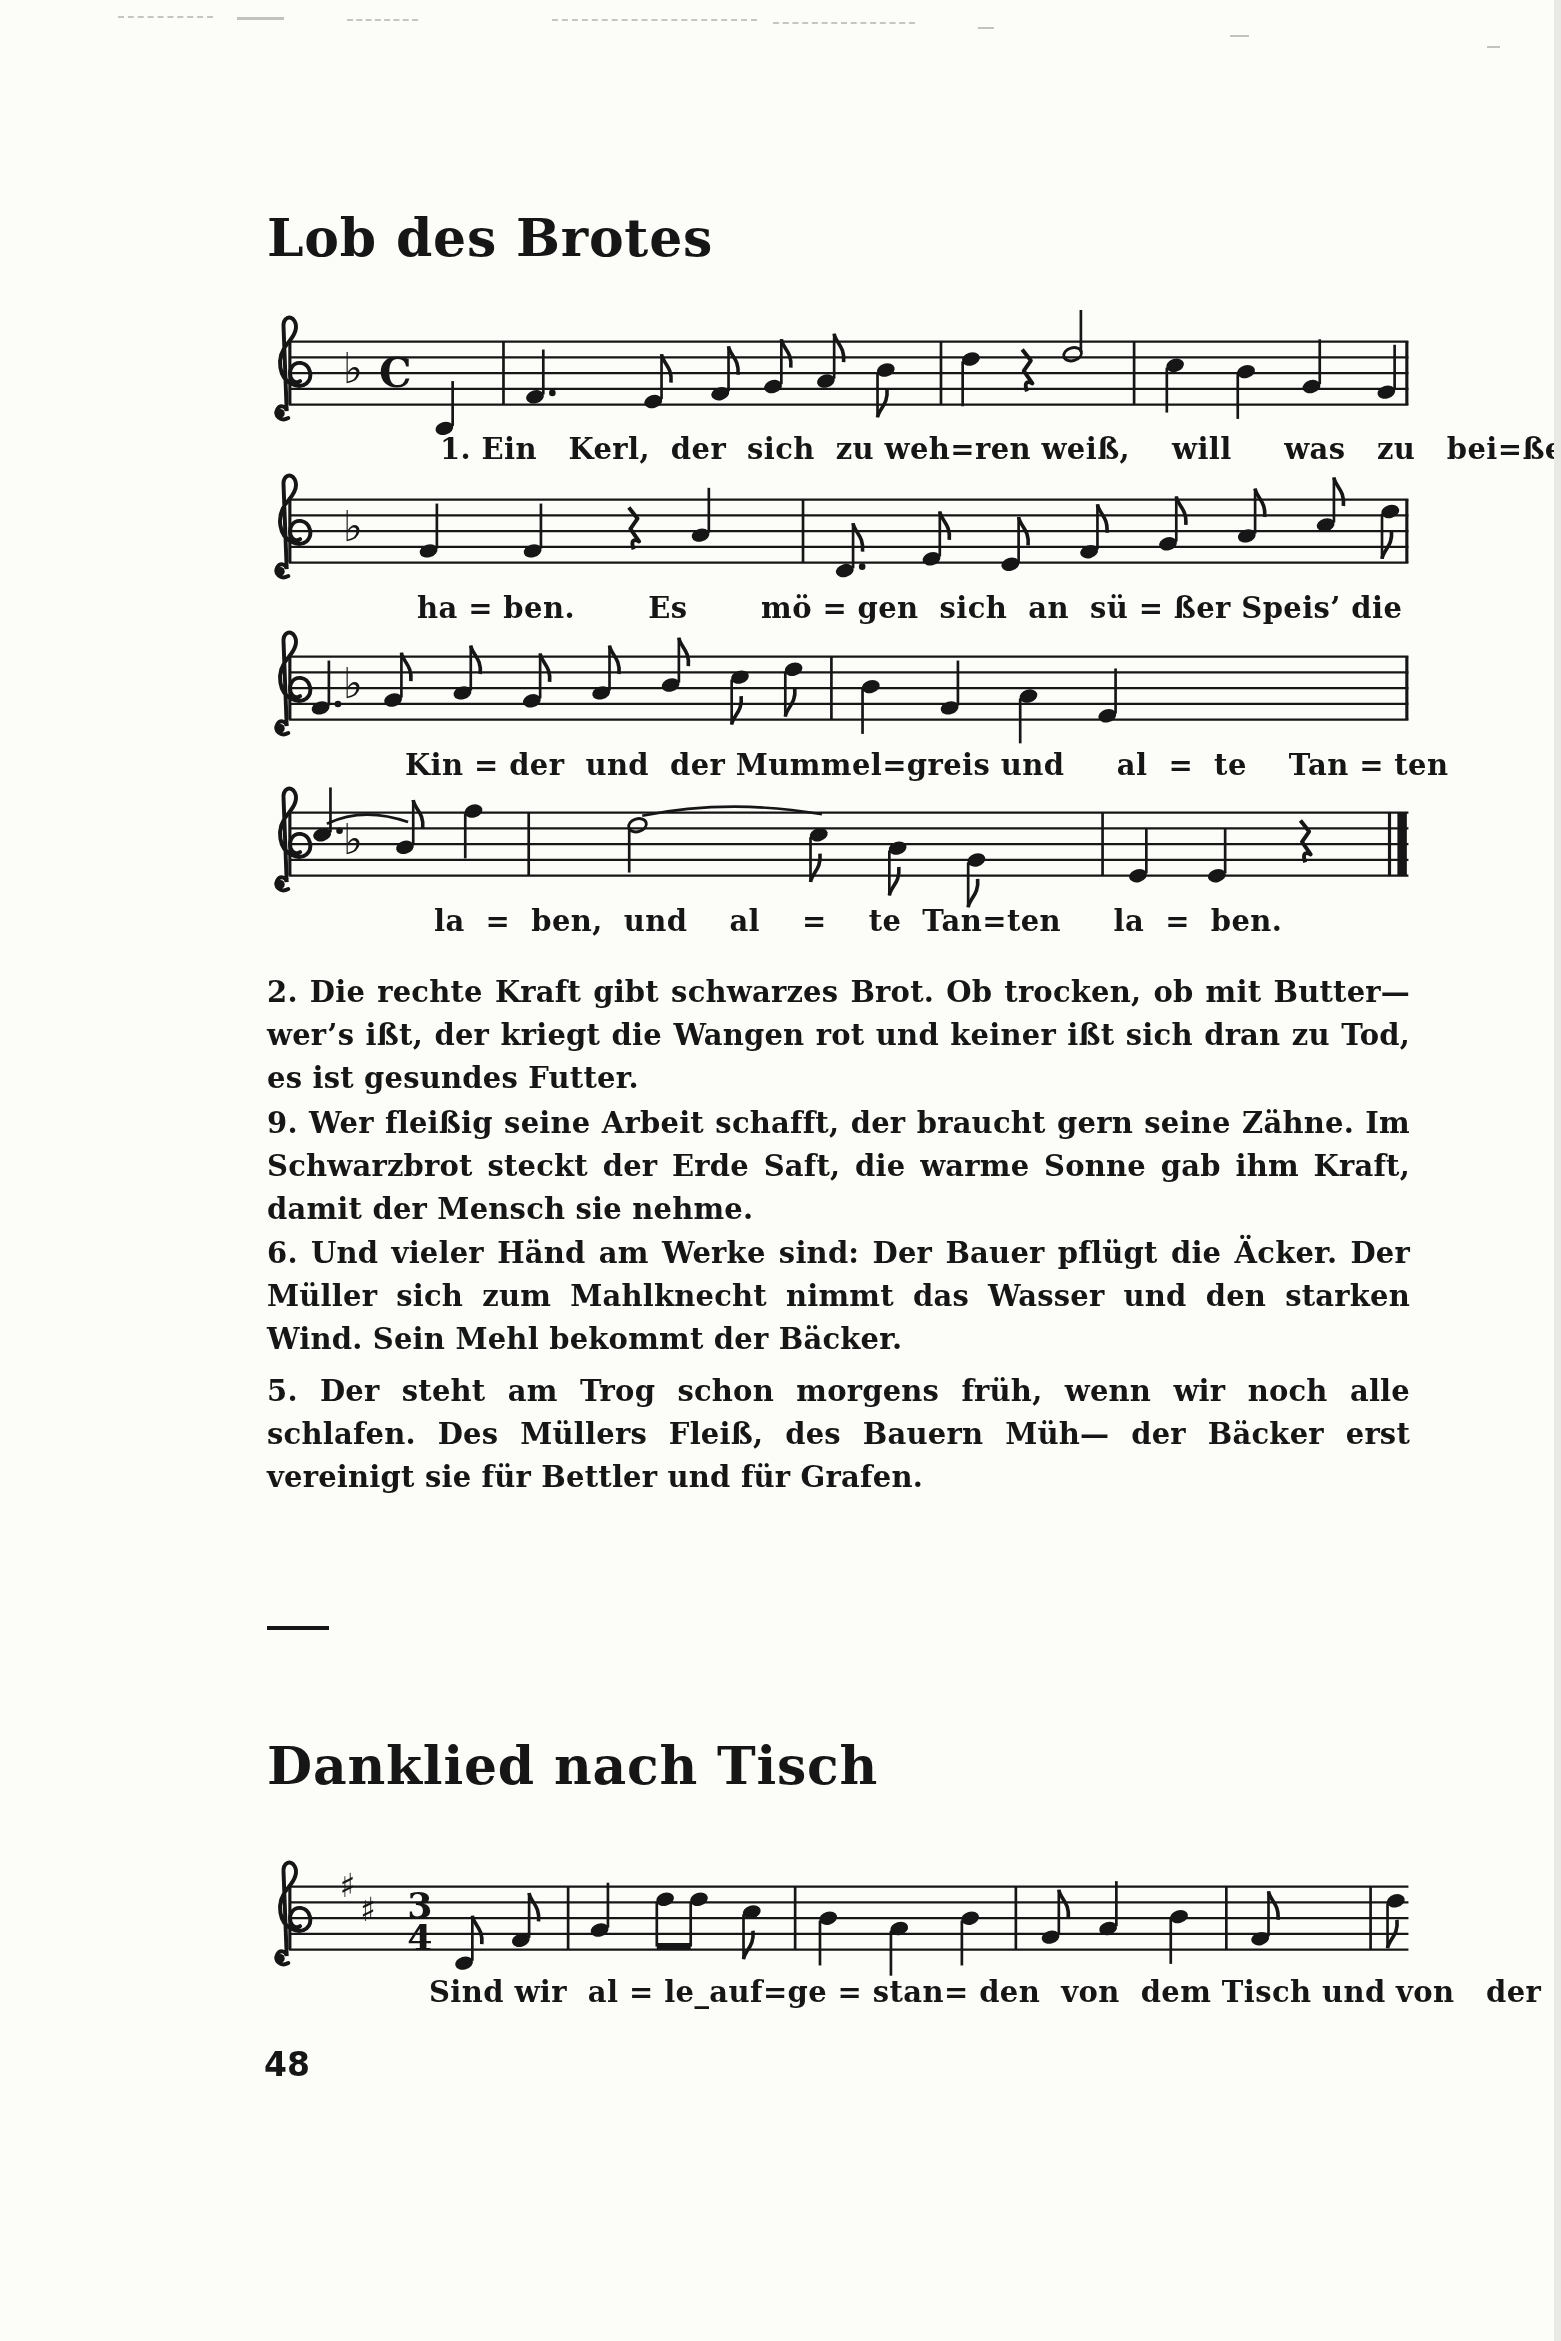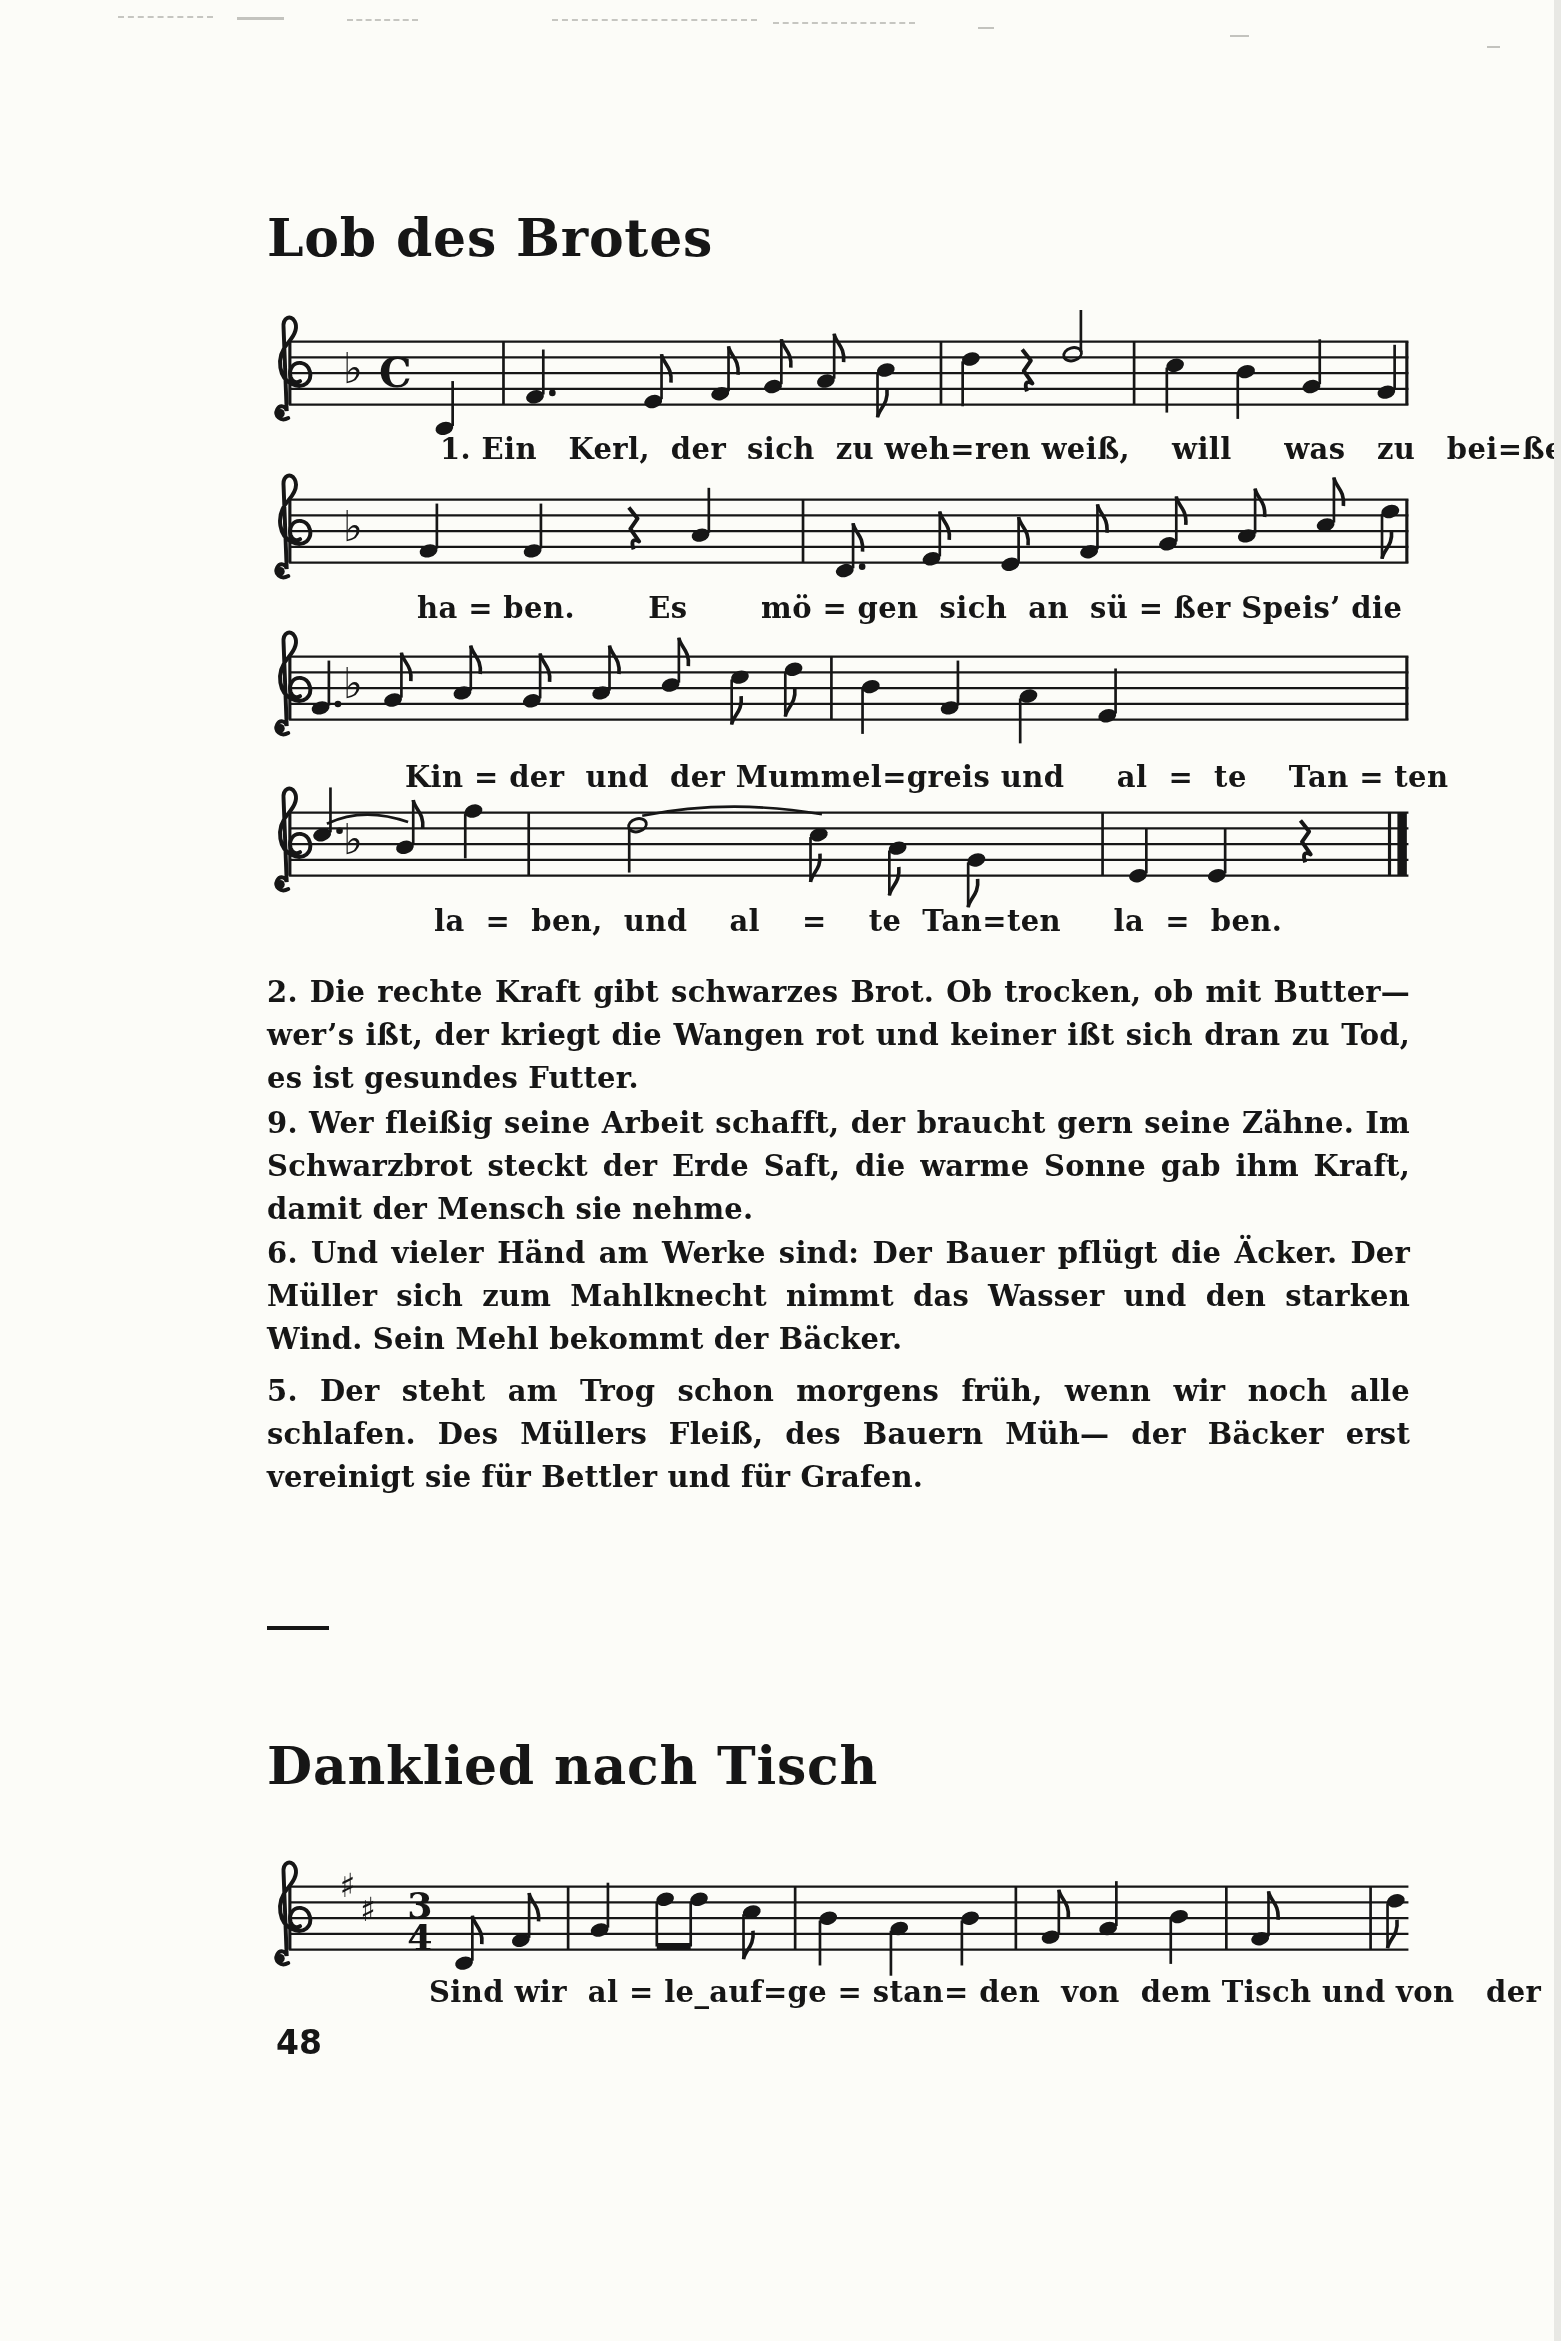--- a/index.html
+++ b/index.html
@@ -35,23 +35,24 @@
     text-align:justify;text-align-last:left;
     margin:0;letter-spacing:0.2px;
   }
   .footnote-rule{position:absolute;left:267px;width:62px;height:4px;background:var(--ink);}
   .credit{
     position:absolute;left:267px;width:1151px;
     font-size:22.5px;font-weight:700;line-height:35px;
     margin:0;letter-spacing:0.2px;
   }
   .page-number{
-    position:absolute;left:276px;
+    position:absolute;left:264px;
     font-size:33px;font-weight:700;
     font-family:"DejaVu Sans","Liberation Sans",sans-serif;
+    margin-top:22px;
   }
 </style>
 </head>
 <body>
 
 <div class="page">
 
   <div class="scan-dash" style="left:118px;top:16px;width:95px;"></div>
   <div class="scan-dot" style="left:237px;top:17.3px;width:47px;"></div>
   <div class="scan-dash" style="left:347px;top:19px;width:71px;"></div>
@@ -277,21 +278,21 @@
       </g>
       <g>
         <ellipse cx="966" cy="90" rx="11.5" ry="8.2" transform="rotate(-16 966 90)" fill="#161616"></ellipse>
         <line x1="955.5" y1="93" x2="955.5" y2="150" stroke="#161616" stroke-width="3.4"></line>
       </g>
       <g>
         <ellipse cx="1066" cy="115" rx="11.5" ry="8.2" transform="rotate(-16 1066 115)" fill="#161616"></ellipse>
         <line x1="1076.5" y1="112" x2="1076.5" y2="55" stroke="#161616" stroke-width="3.4"></line>
       </g>
     </svg>
-  <div class="lyric" style="top:748px;padding-left:138px;margin-top:12px;">Kin = der  und  der Mummel=greis und     al  =  te    Tan = ten</div>
+  <div class="lyric" style="top:748px;padding-left:138px;">Kin = der  und  der Mummel=greis und     al  =  te    Tan = ten</div>
 
   <svg class="staff-svg" style="top:781px" viewBox="0 0 1450 190">
       <line x1="28" y1="40" x2="1448" y2="40" stroke="#161616" stroke-width="2.8"></line>
       <line x1="28" y1="60" x2="1448" y2="60" stroke="#161616" stroke-width="2.8"></line>
       <line x1="28" y1="80" x2="1448" y2="80" stroke="#161616" stroke-width="2.8"></line>
       <line x1="28" y1="100" x2="1448" y2="100" stroke="#161616" stroke-width="2.8"></line>
       <line x1="28" y1="120" x2="1448" y2="120" stroke="#161616" stroke-width="2.8"></line>
       <line x1="29" y1="40" x2="29" y2="120" stroke="#161616" stroke-width="4"></line>
       <line x1="1424" y1="40" x2="1424" y2="120" stroke="#161616" stroke-width="4"></line>
       <rect x="1434" y="40" width="12" height="80" fill="#161616"></rect>

